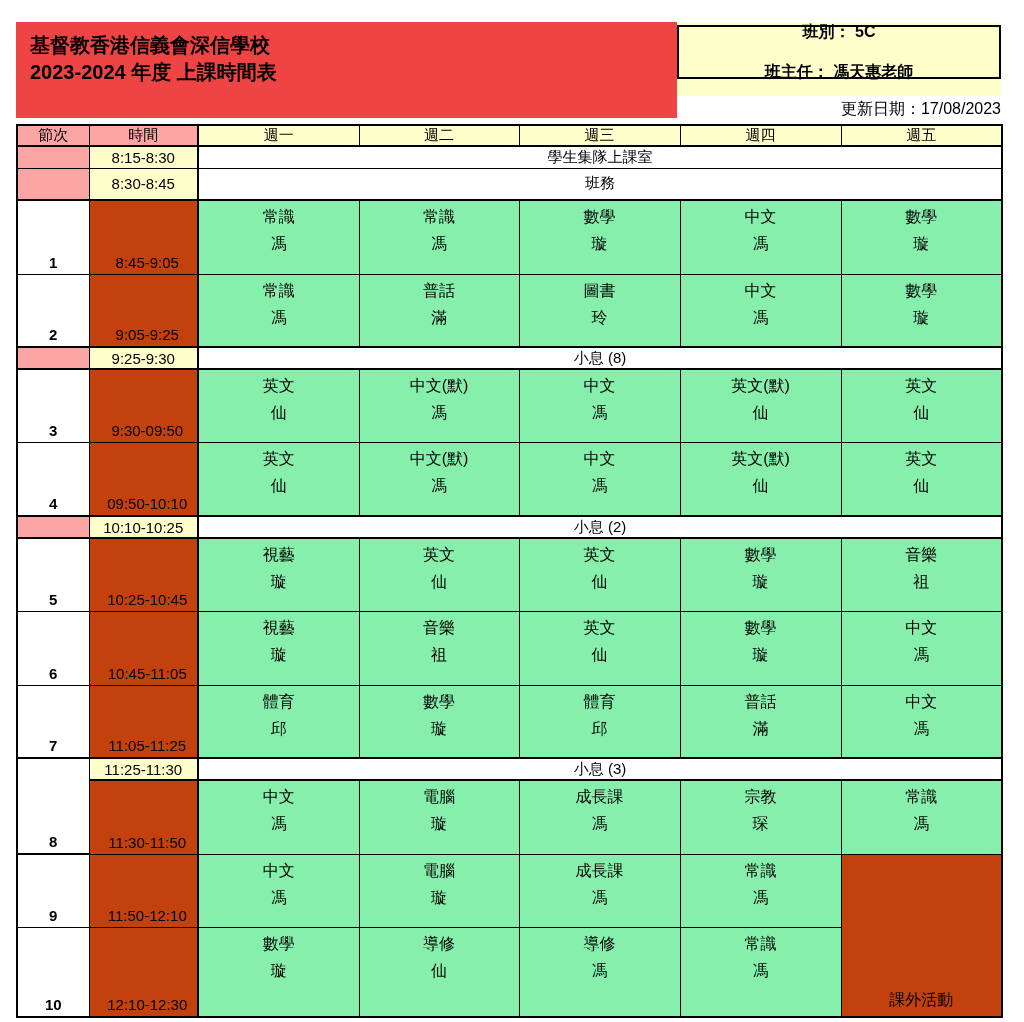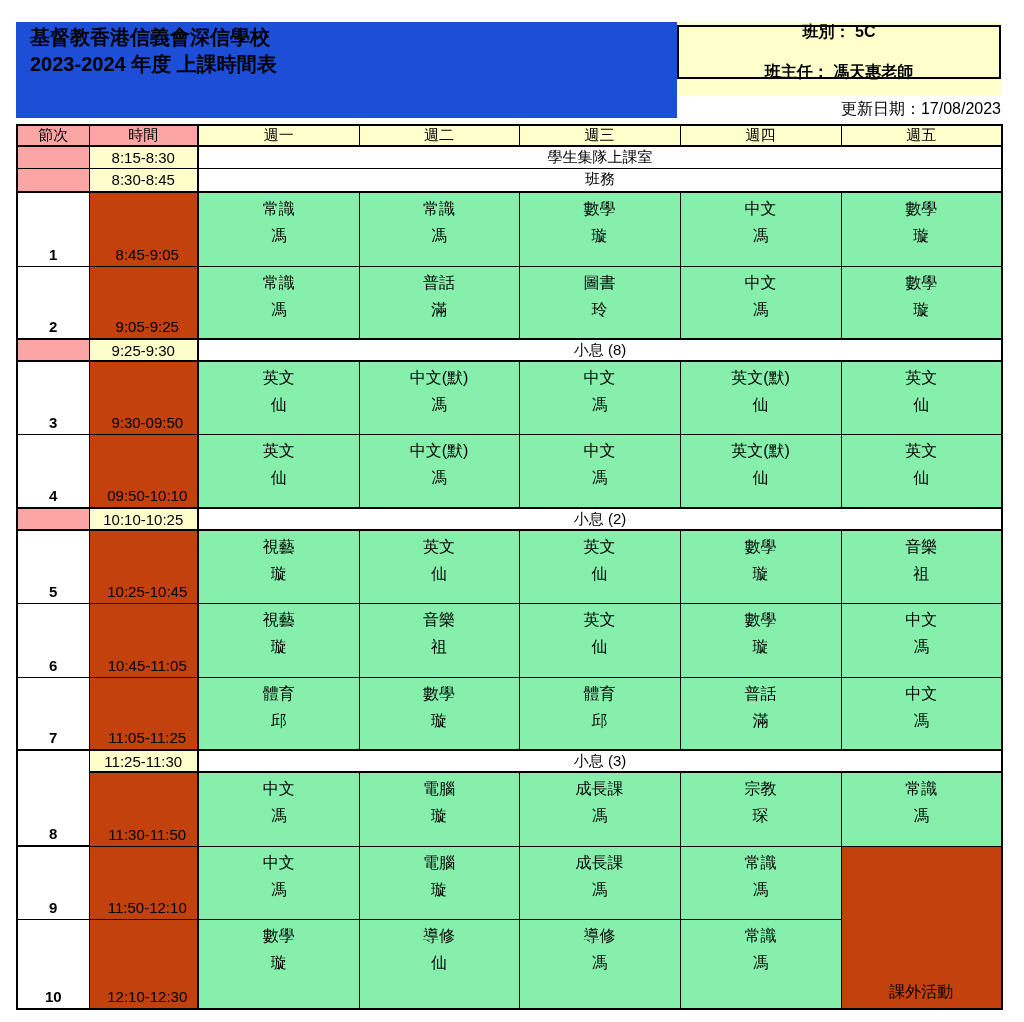--- a/index.html
+++ b/index.html
@@ -1,21 +1,21 @@
 <!DOCTYPE html>
 <html><head>
 <meta charset="utf-8">
 <style>
   * { margin:0; padding:0; box-sizing:border-box; }
   body { background:#ffffff; font-family:"Liberation Sans","DejaVu Sans",sans-serif; color:#000; }
   .page { position:relative; width:1024px; height:1022px; background:#ffffff; overflow:hidden; }
 
   
   .title-block { position:absolute; left:16px; top:22px; width:661px; height:96px;
-                 background:#1d4ed8; padding:2px 0 0 14px; }
+                 background:#ef4444; padding:10px 0 0 14px; }
   .title-block .line { font-size:20px; font-weight:bold; line-height:27px; }
 
   .right-band { position:absolute; left:677px; top:22px; width:324px; height:74px; background:#FFFFCC; }
   .class-box { position:absolute; left:677px; top:25px; width:324px; height:54px;
                background:#FFFFCC; border:2px solid #000; display:flex; flex-direction:column;
                justify-content:center; align-items:center;gap:16px; }
   .class-box .line { font-size:16px; font-weight:bold; line-height:24px; }
 
   .update-date { position:absolute; right:23px; top:99px; font-size:16px; font-weight:normal; }
 
@@ -29,21 +29,21 @@
   tr.hdr td            { border-bottom:2px solid #000; }
   tr.thick-bottom td   { border-bottom:2px solid #000; }
   tr.break-row td      { border-top:2px solid #000; border-bottom:2px solid #000; }
   td.time-col          { border-right:2px solid #000 !important; }
 
   
   td.white  { background:#fca5a5; }
   td.yellow { background:#FFFFCC; }
 
   tr.hdr { height:21px; }
-  tr.pre1 { height:22px;padding-left:14px; } tr.pre2 { height:24px; }
+  tr.pre1 { height:22px;padding-left:14px; } tr.pre2 { height:32px; }
   tr.break-row { height:22px; }
   tr.p74 { height:74px; } tr.p73 { height:73px; } tr.p90 { height:90px; }
 
   td.c-period { background:#ffffff; vertical-align:bottom; font-weight:bold; padding-bottom:3px; }
   td.c-time   { background:#c2410c; vertical-align:bottom; padding-bottom:3px;padding-left:8px; }
   td.c-time-small { background:#FFFFCC; vertical-align:middle; }
   td.c-lesson { background:#86efac; vertical-align:top; padding-top:2px; }
   td.c-lesson .sub, td.c-lesson .tea { line-height:27px; font-size:16px; }
   td.c-label  { background:#ffffff; vertical-align:middle; }
   td.c-activity { background:#c2410c; vertical-align:bottom; padding-bottom:5px; font-size:16px; }

